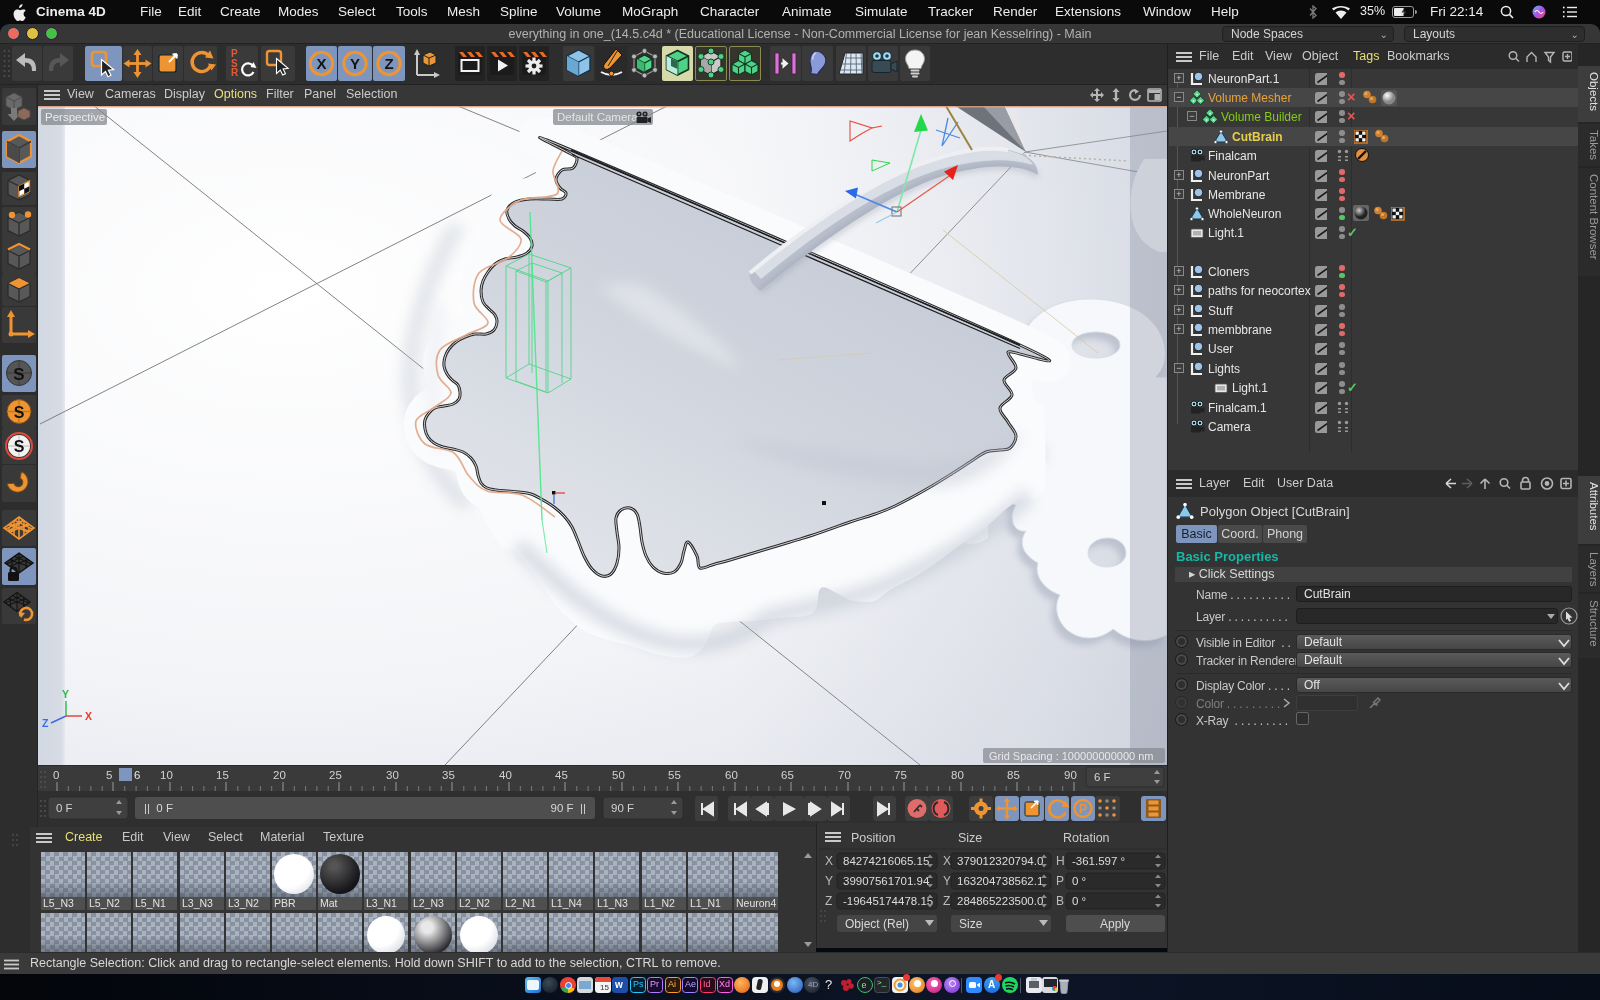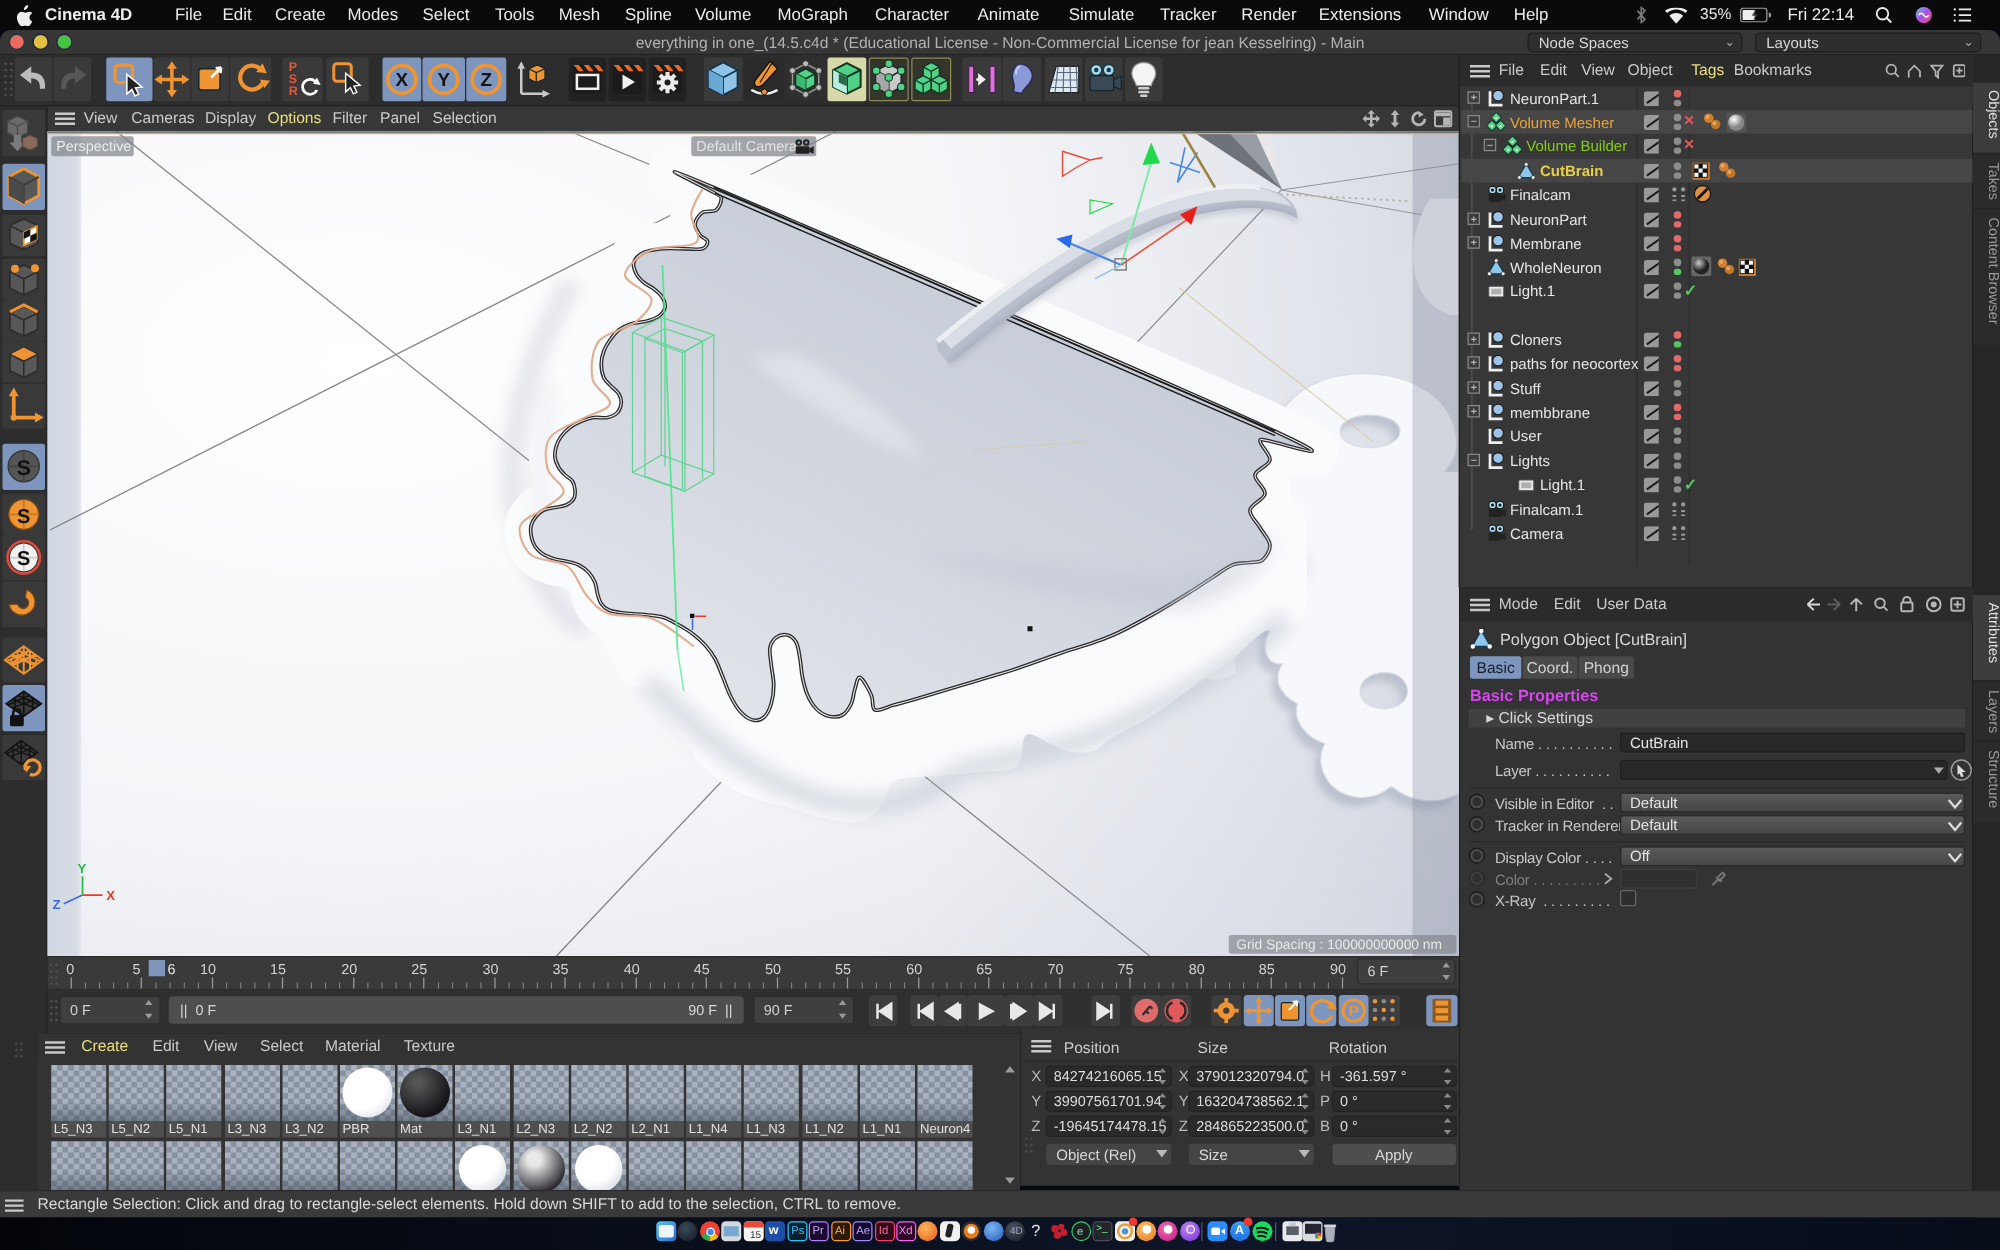--- a/index.html
+++ b/index.html
@@ -1481,21 +1481,21 @@
   </div>
   <div class="abs" id="ampanel">
     <div style="position:absolute;left:0;top:0;width:411px;height:27px;background:#2b2b2b;color:#cbcbcb;font-size:12.5px">
       <svg style="position:absolute;left:8px;top:8px" width="16" height="12">
           <g stroke="#c9c9c9" stroke-width="2">
             <line x1="0" y1="2" x2="16" y2="2"></line>
             <line x1="0" y1="6" x2="16" y2="6"></line>
             <line x1="0" y1="10" x2="16" y2="10"></line>
           </g>
         </svg>
-      <span style="position:absolute;left:31px;top:6px">Mode</span>
+      <span style="position:absolute;left:31px;top:6px">Layer</span>
       <span style="position:absolute;left:75px;top:6px">Edit</span>
       <span style="position:absolute;left:109px;top:6px">User Data</span>
       <svg style="position:absolute;left:276px;top:6px" width="130" height="15" viewBox="0 0 130 15">
           <g fill="none" stroke-width="1.6">
             <path d="M12 7.5 H2 M2 7.5 L7 3 M2 7.5 L7 12" stroke="#d8d8d8"></path>
             <path d="M18 7.5 H28 M28 7.5 L23 3 M28 7.5 L23 12" stroke="#5e5e5e"></path>
             <path d="M41 13 V3 M41 3 L36.5 7.5 M41 3 L45.5 7.5" stroke="#b5b5b5"></path>
             <g stroke="#b5b5b5">
               <circle cx="60" cy="6.5" r="3.8"></circle>
               <line x1="62.8" y1="9.3" x2="66" y2="12.5"></line>
@@ -1518,21 +1518,21 @@
     <svg style="position:absolute;left:8px;top:33px" width="18" height="17" viewBox="0 0 16 15">
         <path d="M8 1 L14.5 12.5 H1.5 Z" fill="#8ec7ea" stroke="#14384e" stroke-width="1"></path>
         <circle cx="8" cy="1.5" r="1.6" fill="#fff"></circle>
         <circle cx="2" cy="12.5" r="1.6" fill="#fff"></circle>
         <circle cx="14" cy="12.5" r="1.6" fill="#fff"></circle>
       </svg>
     <span style="position:absolute;left:32px;top:34px;font-size:13px;color:#d8d8d8">Polygon Object [CutBrain]</span>
     <div style="position:absolute;left:8px;top:55px;width:41px;height:18px;background:#7e96bd;border-radius:2px;color:#16202e;font-size:12.5px;text-align:center;line-height:18px">Basic</div>
     <div style="position:absolute;left:50px;top:55px;width:44px;height:18px;background:#4a4a4a;border-radius:2px;color:#d2d2d2;font-size:12.5px;text-align:center;line-height:18px">Coord.</div>
     <div style="position:absolute;left:95px;top:55px;width:44px;height:18px;background:#4a4a4a;border-radius:2px;color:#d2d2d2;font-size:12.5px;text-align:center;line-height:18px">Phong</div>
-    <span style="position:absolute;left:8px;top:79px;font-size:13px;font-weight:bold;color:#d946ef">Basic Properties</span>
+    <span style="position:absolute;left:8px;top:79px;font-size:13px;font-weight:bold;color:#14b8a6">Basic Properties</span>
     <div style="position:absolute;left:7px;top:97px;width:397px;height:15px;background:#414141;color:#d8d8d8;font-size:12.5px;line-height:15px"><span style="margin-left:14px">▸ Click Settings</span></div>
     <span class="amlabel" style="left:28px;top:118px">Name . . . . . . . . . .</span>
     <div class="amfield" style="left:128px;top:116px;width:276px">CutBrain</div>
     <span class="amlabel" style="left:28px;top:140px">Layer . . . . . . . . . .</span>
     <div class="amfield" style="left:128px;top:138px;width:262px"></div>
     <svg style="position:absolute;left:377px;top:140px" width="12" height="12">
         <path d="M2 4 l4 5 4 -5" fill="#aaa"></path>
       </svg>
     <svg style="position:absolute;left:392px;top:137px" width="18" height="18">
         <circle cx="9" cy="9" r="8" fill="none" stroke="#999" stroke-width="1.2"></circle>

